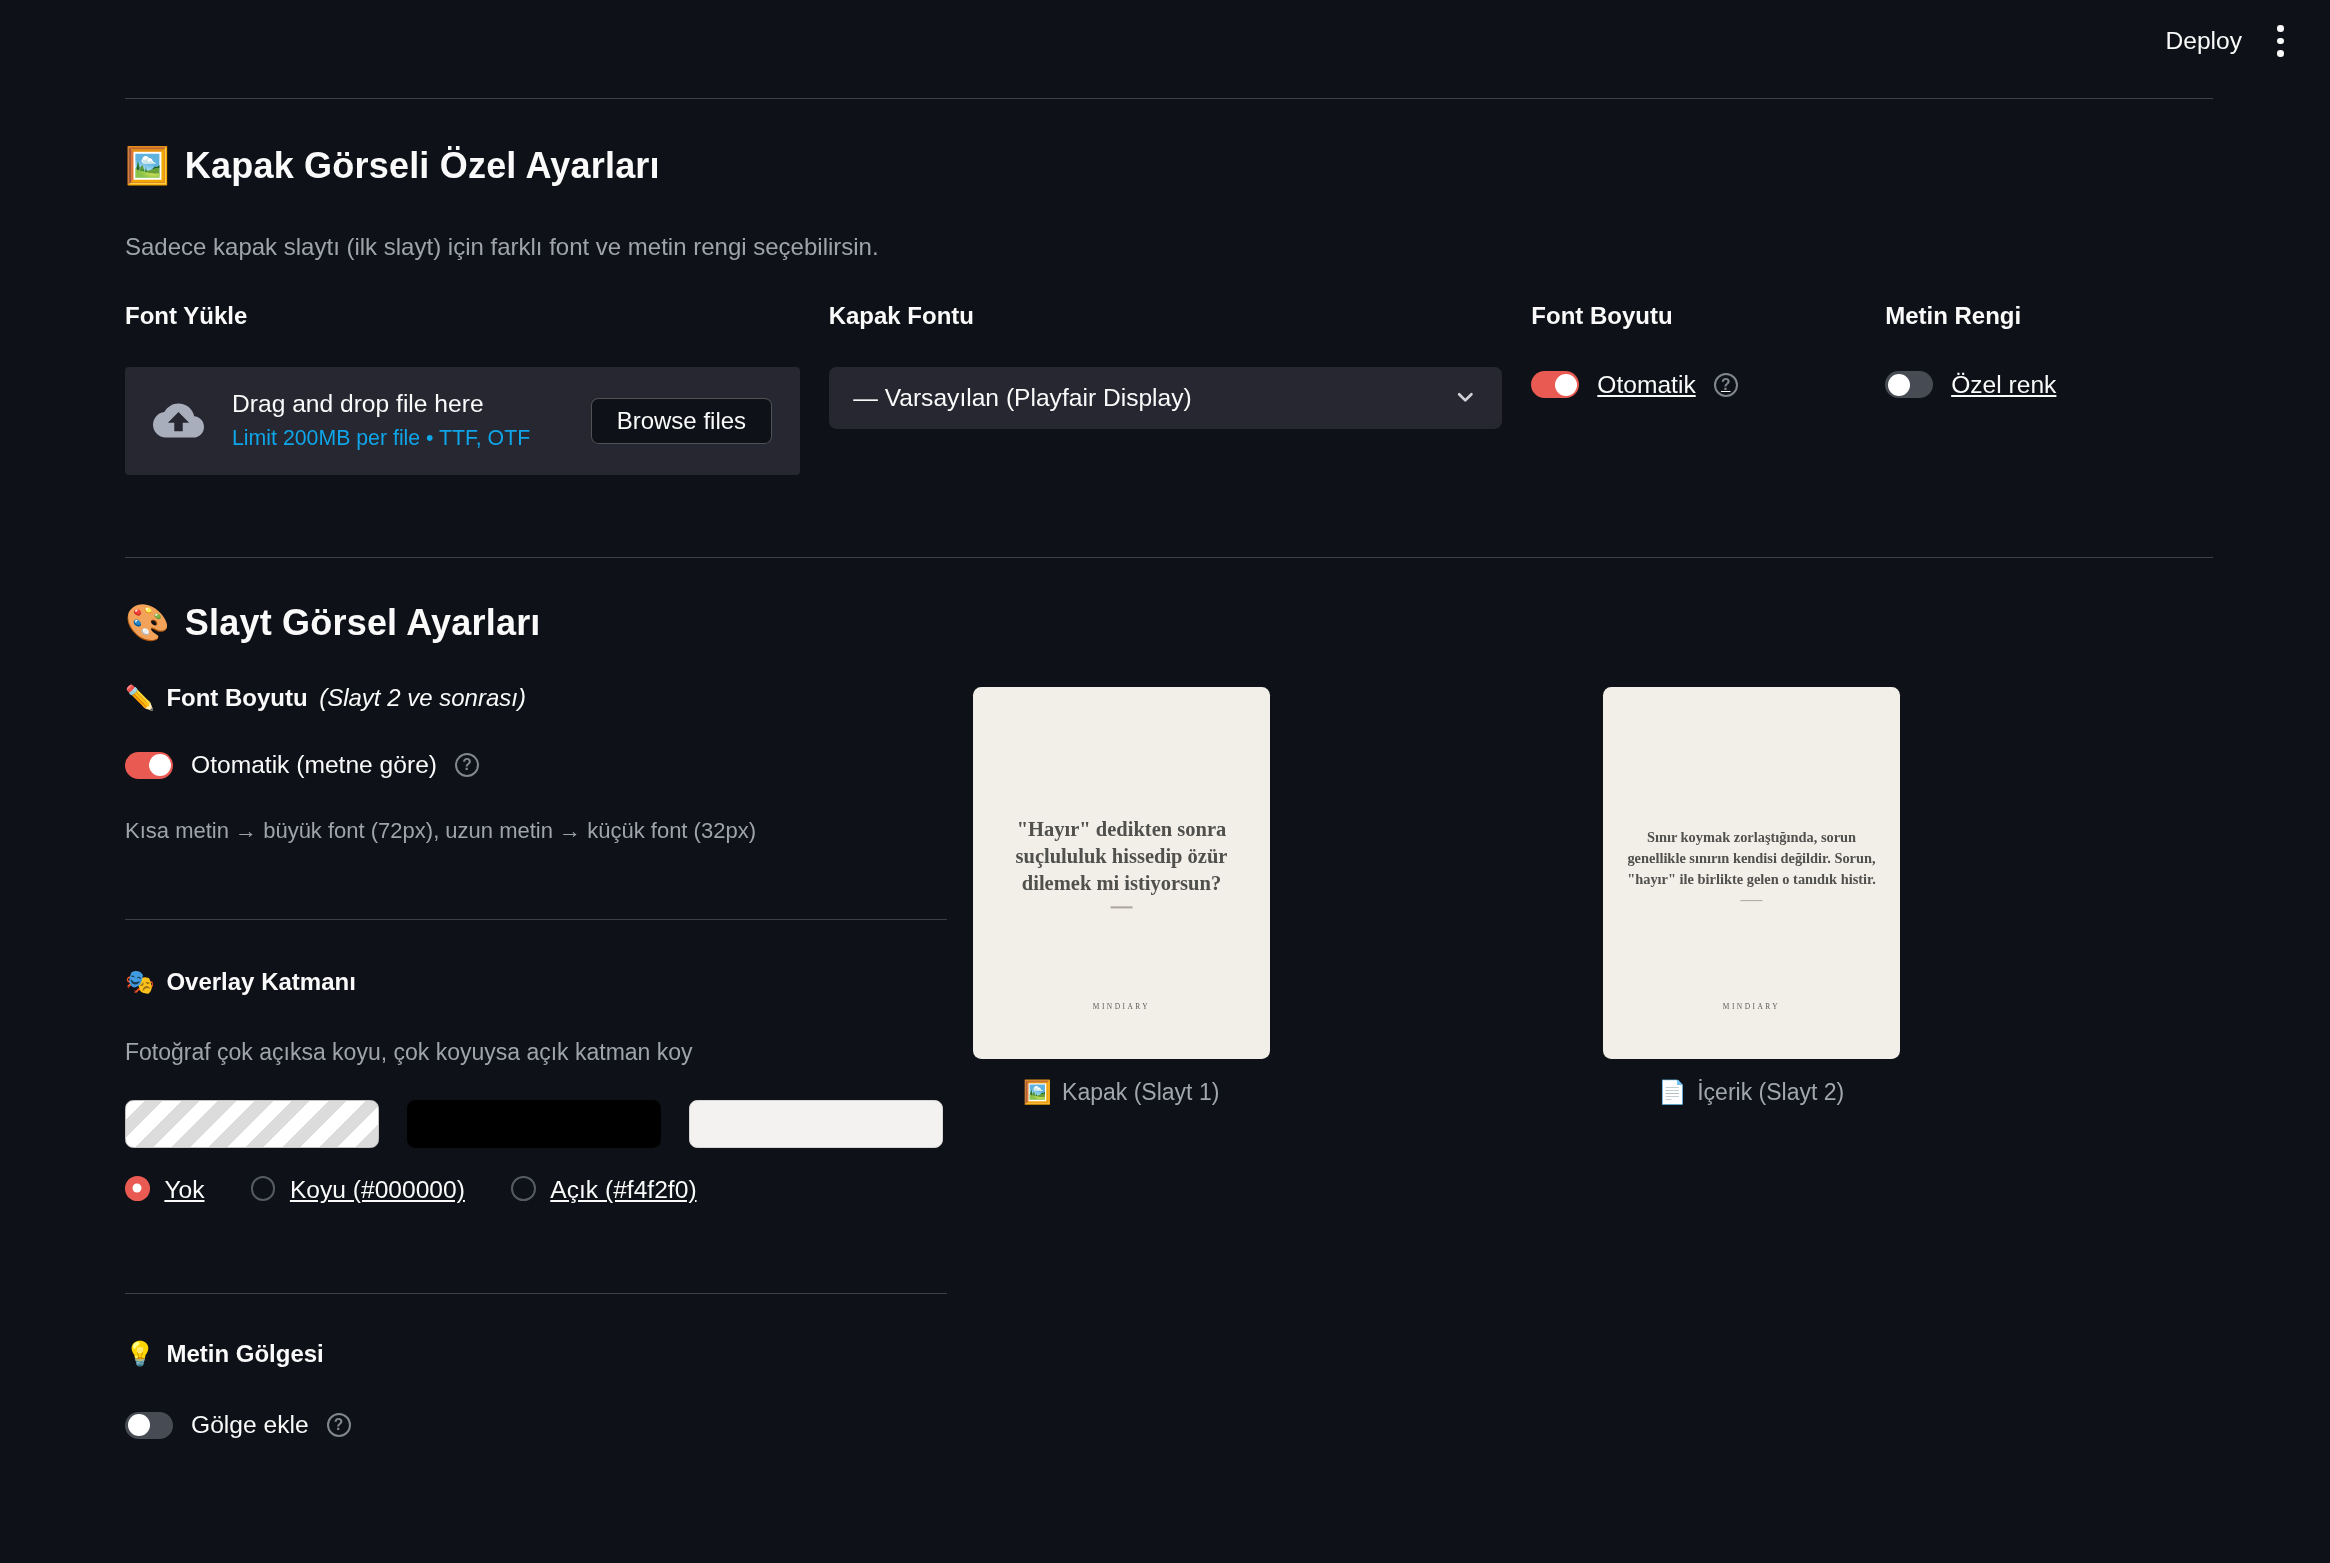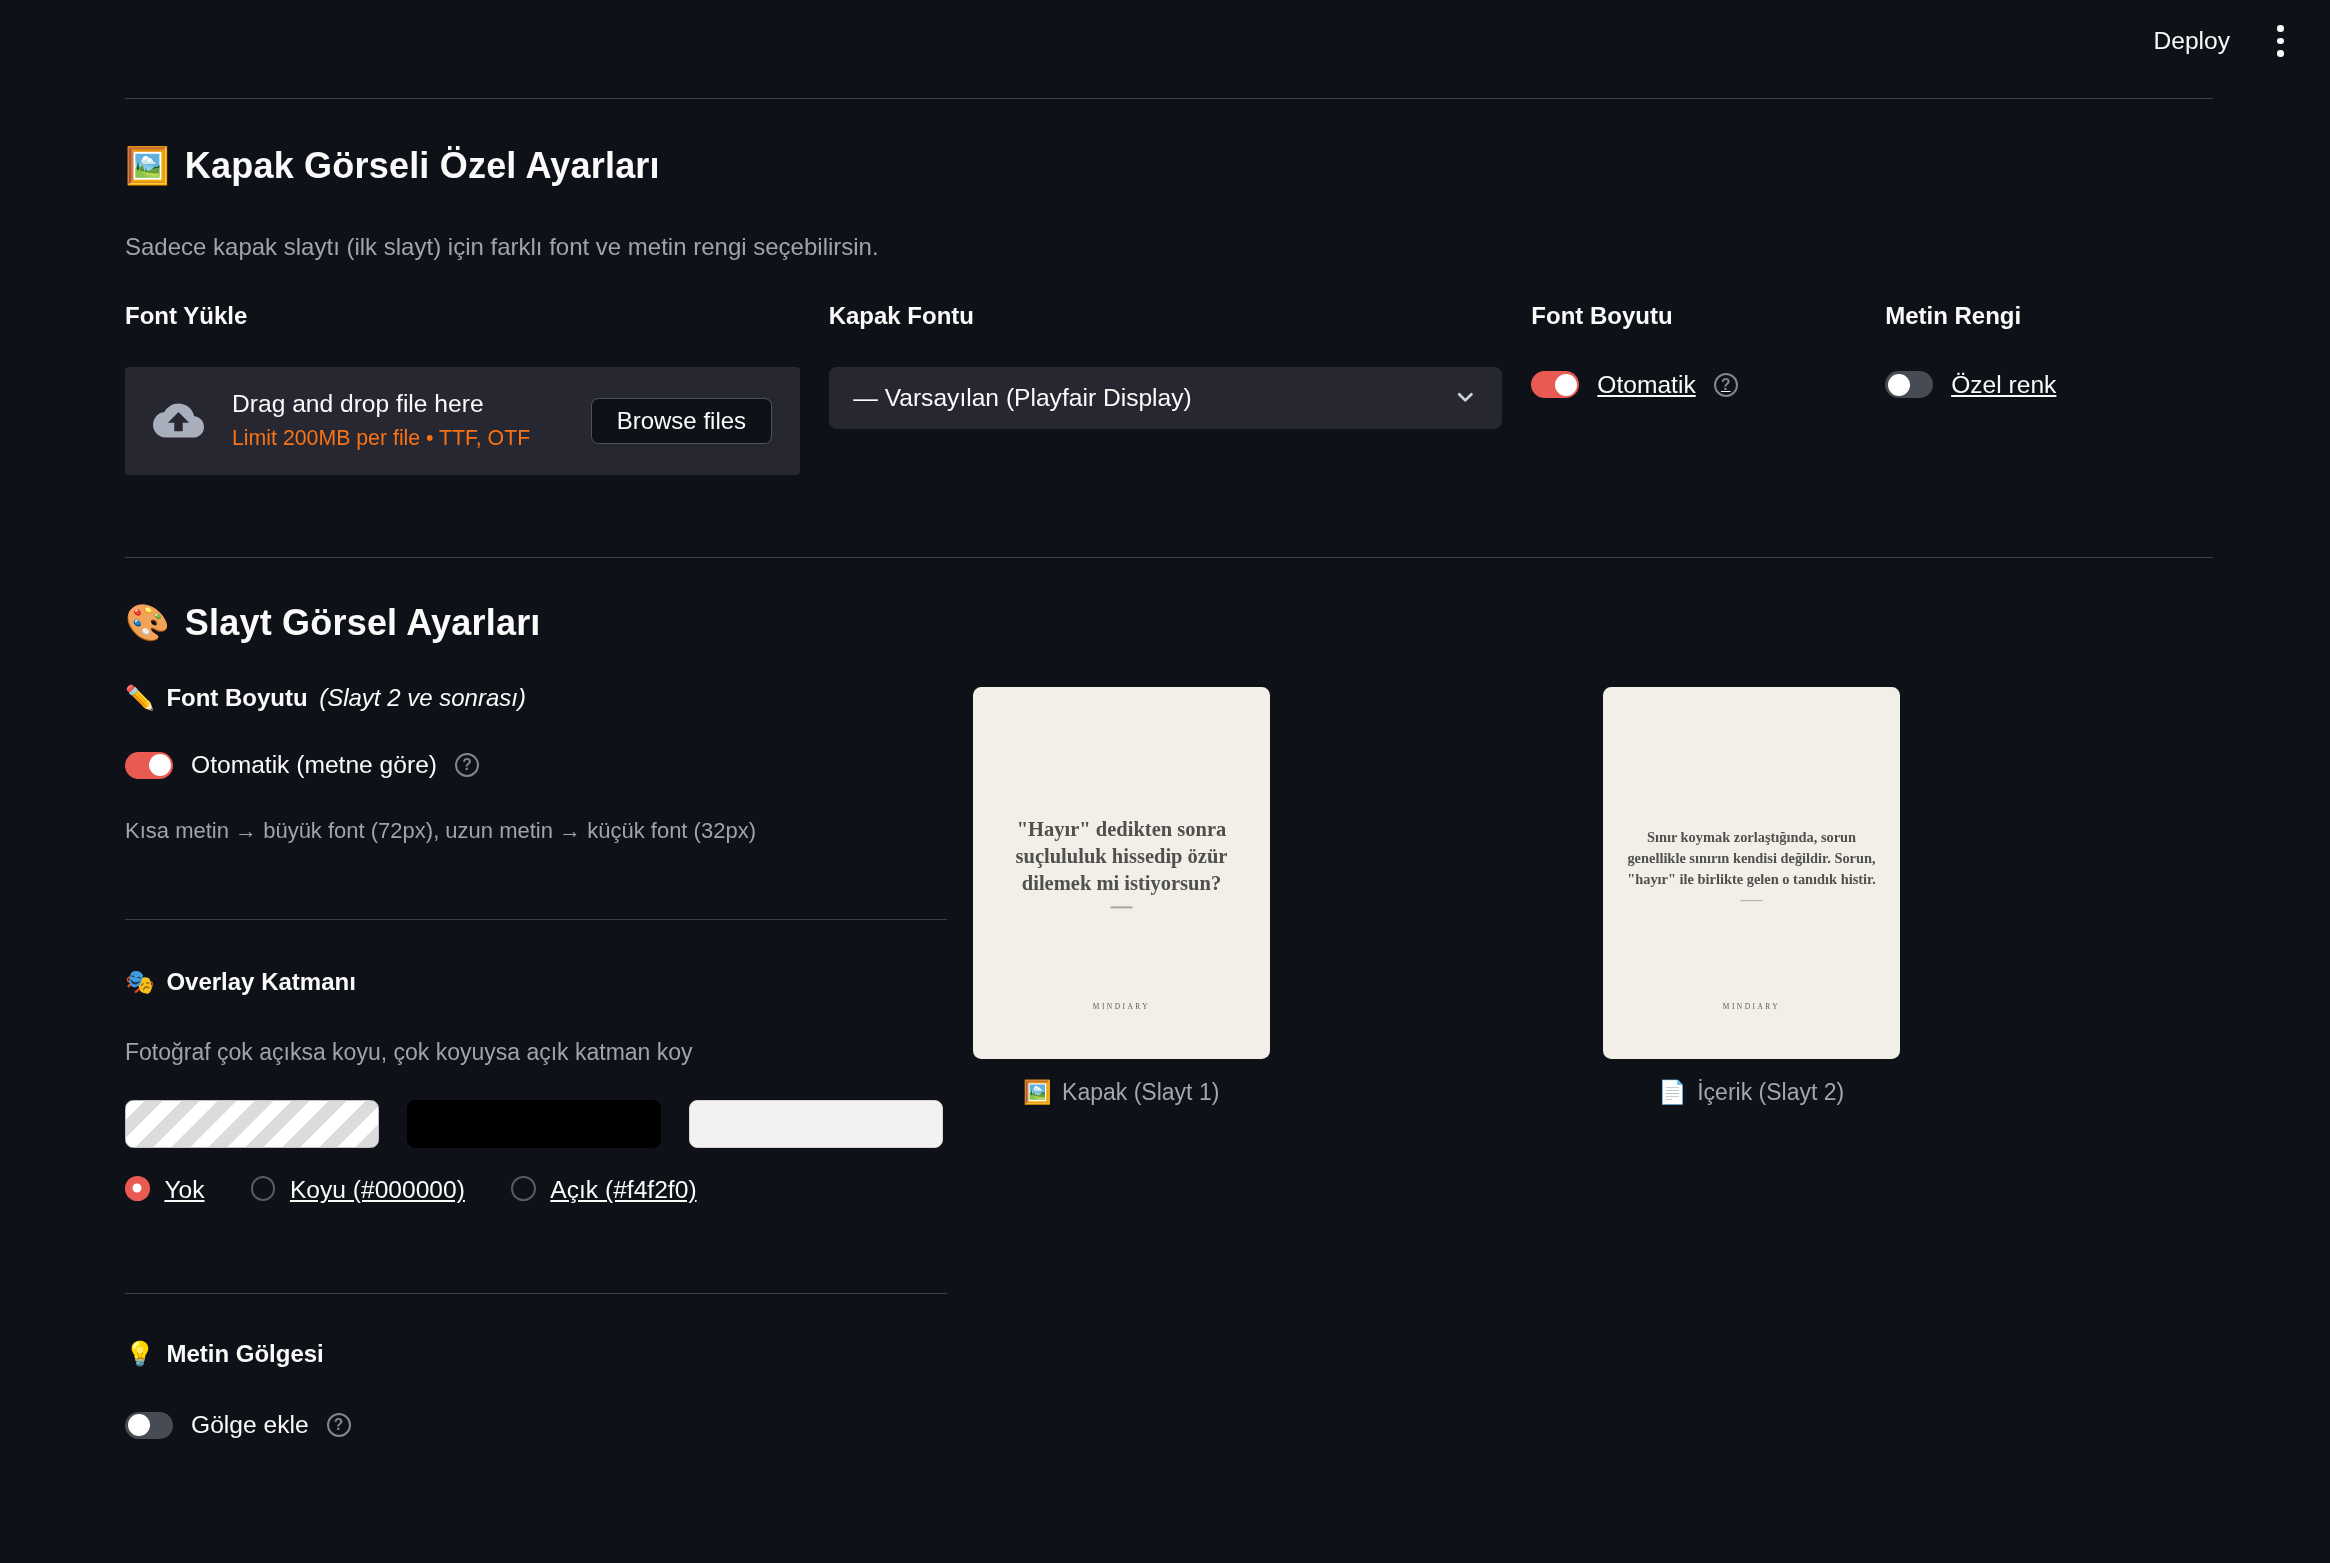--- a/index.html
+++ b/index.html
@@ -1,21 +1,21 @@
 <!DOCTYPE html>
 <html style="font-size:13px"><head>
 <meta charset="utf-8">
 <style>
   * { box-sizing: border-box; margin: 0; padding: 0; }
   html,body { background:#0e1117; }
   body { font-family:"Liberation Sans","DejaVu Sans",sans-serif; color:#fafafa; }
   .page { position:relative; width:2330px; height:1564px; background:#0e1117; overflow:hidden; }
 
   
-  .topbar { height:82px; display:flex; align-items:center; justify-content:flex-end; padding-right:38px; gap:39px; }
+  .topbar { height:82px; display:flex; align-items:center; justify-content:flex-end; padding-right:38px; gap:27px; }
   .deploy { font-size:24.6px; color:#fafafa; cursor:pointer; }
   .kebab { display:flex; flex-direction:column; gap:5.7px; padding:8.2px; cursor:pointer; }
   .kebab span { width:6.6px; height:6.6px; border-radius:50%; background:#fafafa; }
 
   .content { margin-left:125px; width:2088px; }
   hr.rule { border:none; border-top:1.6px solid rgba(250,250,250,0.2); }
   hr.top { margin-top:16.4px; }
 
   h2 { font-size:36px; font-weight:700; line-height:1.15; letter-spacing:0.2px; }
   .h2-row { display:flex; align-items:center; gap:14.8px; }
@@ -23,21 +23,21 @@
   .subtitle { margin-top:46px; font-size:24px; color:#9fa3ab; }
 
   .widgets-row { margin-top:41px; display:flex; gap:29px; align-items:flex-start; }
   .col1 { width:675px; } .col2 { width:674px; } .col3 { width:325px; } .col4 { width:328px; }
   .wlabel { font-size:24px; font-weight:700; color:#fafafa; }
 
   .uploader { margin-top:37px; height:108px; background:#262730; border-radius:4px;
               display:flex; align-items:center; padding:0 28px; gap:28px; cursor:pointer; }
   .up-texts { display:flex; flex-direction:column; gap:8.2px; }
   .up-title { font-size:24.6px; color:#fafafa; }
-  .up-limit { font-size:21.3px; color:#f97316; }
+  .up-limit { font-size:21.3px; color:#0ea5e9; }
   .browse-btn { margin-left:auto; height:46px; padding:0 24.6px; display:flex; align-items:center;
                 background:#0e1117; border:0.8px solid rgba(250,250,250,0.28); border-radius:7.4px;
                 font-size:24px; color:#fafafa; cursor:pointer; }
 
   .selectbox { margin-top:37px; height:62px; background:#262730; border-radius:7.4px;
                display:flex; align-items:center; justify-content:space-between; padding:0 24.6px; cursor:pointer;text-align:center; }
   .select-value { font-size:24.6px; color:#fafafa; }
 
   .toggle-row { display:flex; align-items:center; gap:18px; }
   .col3 .toggle-row, .col4 .toggle-row { margin-top:41px;text-decoration:underline; }

